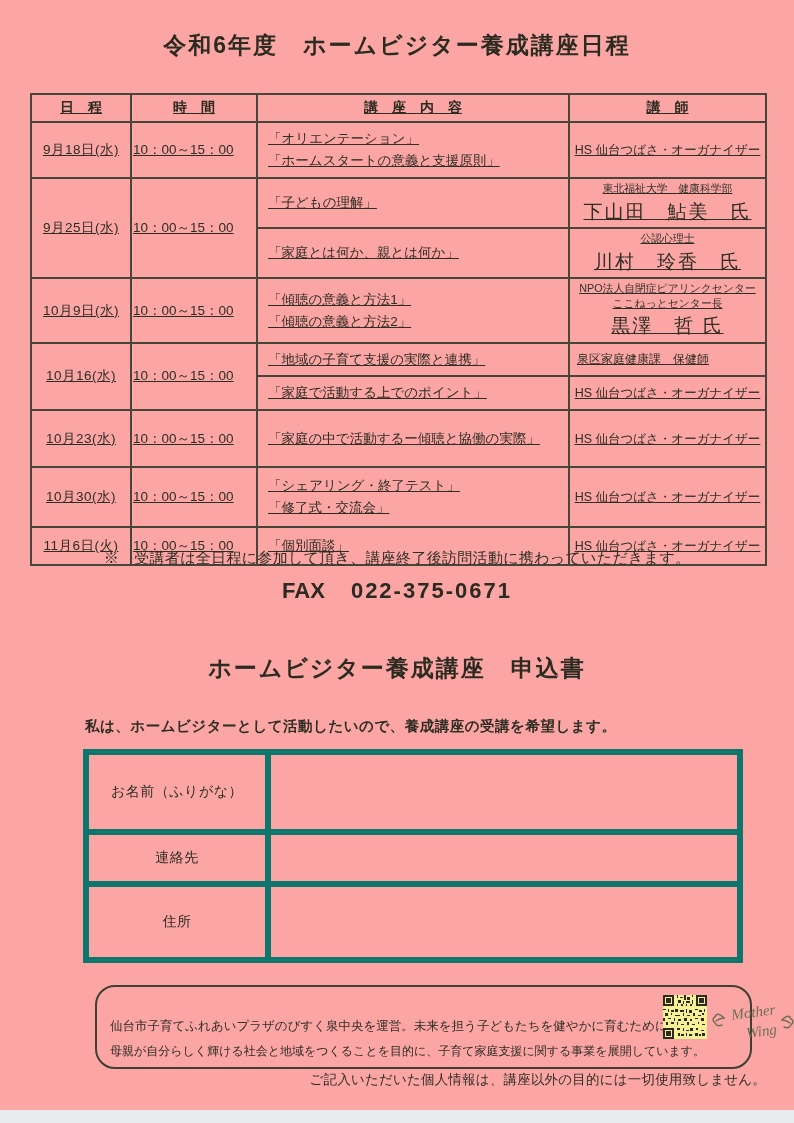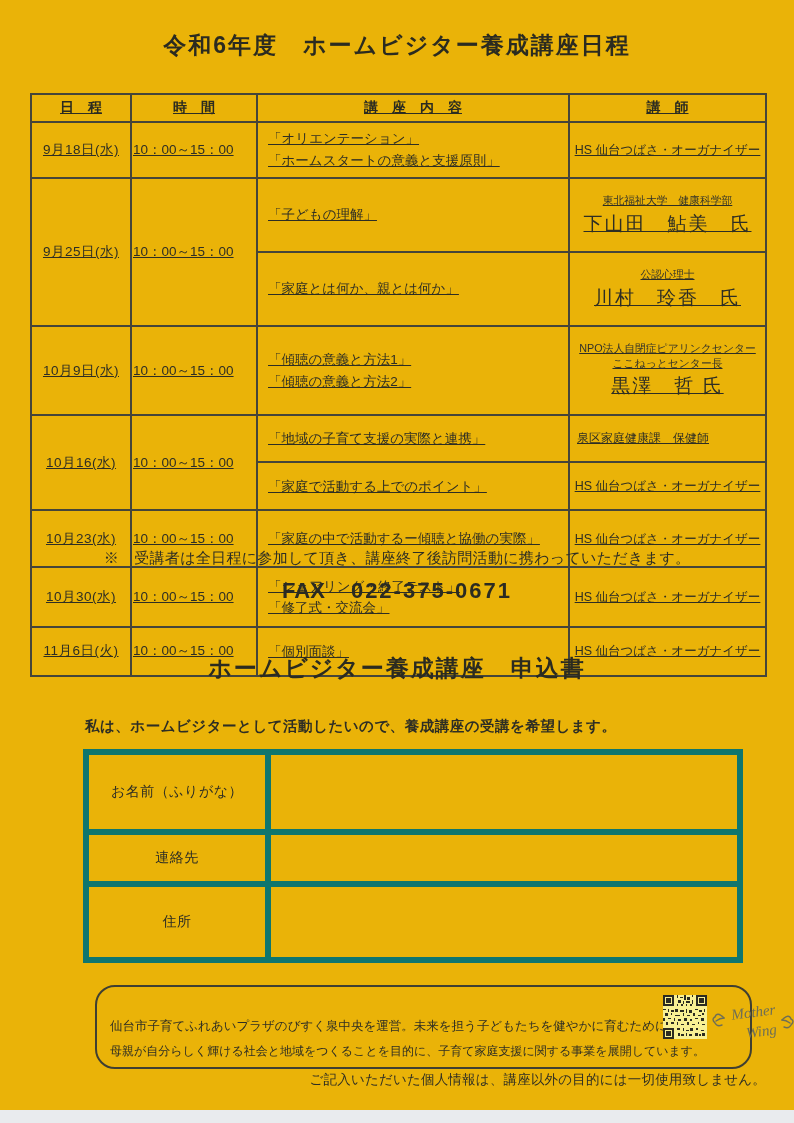--- a/index.html
+++ b/index.html
@@ -1,21 +1,21 @@
 <!DOCTYPE html>
 <html><head>
 <meta charset="utf-8">
 <style>
   * { box-sizing: border-box; }
   html,body { margin:0; padding:0; background:#d8d8d8; }
   .page {
     position: relative;
     width: 794px; height: 1123px;
     margin: 0 auto;
-    background: #eab308;
+    background: #fca5a5;
     font-family: "Liberation Sans", sans-serif;
     color: #2e2e24;
     overflow: hidden;
   }
   .bottom-strip {
     position: absolute; left:0; bottom:0; width:100%; height:13px;
     background: #e9ebee;
   }
 
   
@@ -38,21 +38,21 @@
   .schedule th {
     font-size:14px; font-weight:bold; height:28px; text-align:center;
     color:#2b2b20; padding:2px 0;
   }
   td.c-date { text-align:center; font-size:13.5px; letter-spacing:0.5px; }
   td.c-time { text-align:left; font-size:13.5px; }
   td.c-content {
     font-size:13.5px; padding:5px 10px; line-height:1.6;
     white-space:pre-line; text-align:left;
   }
-  td.c-lect { text-align:center; font-size:12.5px; padding:14px 3px; line-height:1.45; }
+  td.c-lect { text-align:center; font-size:12.5px; padding:2px 3px; line-height:1.45; }
   td.c-lect .lect-org { font-size:10.8px; line-height:1.35; white-space:pre-line; color:#33332a; }
   td.c-lect .lect-name { font-size:19px; letter-spacing:2px; margin-top:2px; }
   td.c-lect.left-sm { text-align:left; padding-left:7px; font-size:12px; }
 
   
   .note { position:absolute; top:549px; left:0; width:100%; text-align:center; font-size:15px; letter-spacing:0.3px; }
   .fax { position:absolute; top:578px; left:0; width:100%; text-align:center; font-size:22px; font-weight:bold; color:#2b2b22; }
   .fax .fax-num { margin-left:26px; letter-spacing:2px; }
 
   

